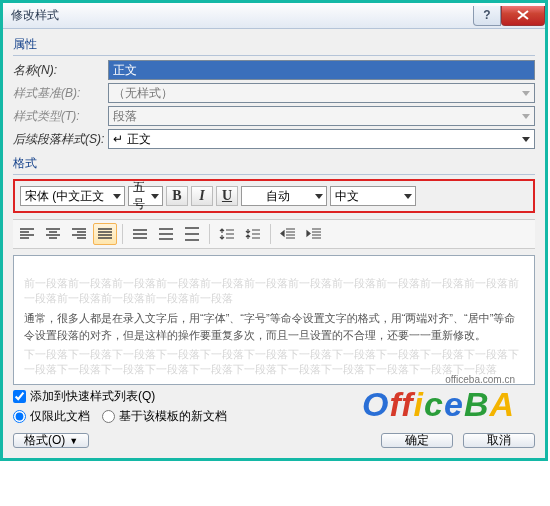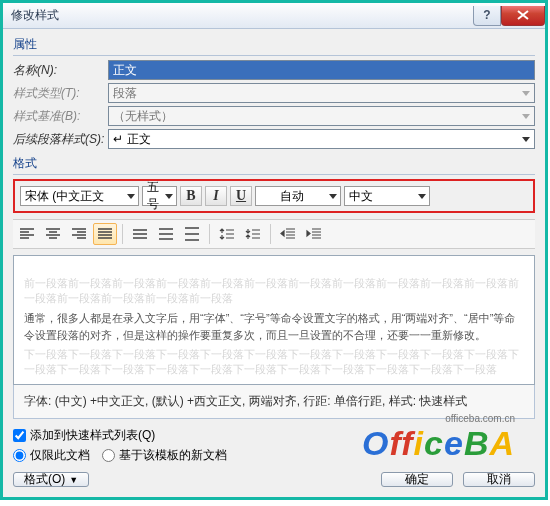--- a/index.html
+++ b/index.html
@@ -148,40 +148,40 @@
   <div class="body">
 
     <div class="group-label">属性</div>
     <div class="group-line"></div>
 
     <div class="row">
       <label>名称(N):</label>
       <div class="field highlight">正文</div>
     </div>
     <div class="row">
+      <label class="dis">样式基准(B):</label>
+      <div class="field dd dis">（无样式）</div>
+    </div>
+    <div class="row">
       <label class="dis">样式类型(T):</label>
       <div class="field dd dis">段落</div>
-    </div>
-    <div class="row">
-      <label class="dis">样式基准(B):</label>
-      <div class="field dd dis">（无样式）</div>
     </div>
     <div class="row">
       <label>后续段落样式(S):</label>
       <div class="field dd">
         <span class="return-arrow">↵</span>
         <span>正文</span>
       </div>
     </div>
 
     <div class="group-label">格式</div>
     <div class="group-line"></div>
 
     <div class="red-box">
-      <div class="combo" style="width:119px">宋体 (中文正文</div>
+      <div class="combo" style="width:105px">宋体 (中文正文</div>
       <div class="combo" style="width:35px">五号</div>
       <div class="fmtbtn">B</div>
       <div class="fmtbtn i">I</div>
       <div class="fmtbtn u">U</div>
       <div class="combo" style="width:86px;text-align:center;justify-content:center">自动</div>
       <div class="combo" style="width:86px">中文</div>
     </div>
 
     <div class="toolbar2">
       <div class="tbtn">
@@ -243,21 +243,20 @@
           </svg>
         </div>
     </div>
 
     <div class="preview">
       <div class="ghost">前一段落前一段落前一段落前一段落前一段落前一段落前一段落前一段落前一段落前一段落前一段落前一段落前一段落前一段落前一段落前一段落</div>
       <div class="para">通常，很多人都是在录入文字后，用“字体”、“字号”等命令设置文字的格式，用“两端对齐”、“居中”等命令设置段落的对齐，但是这样的操作要重复多次，而且一旦设置的不合理，还要一一重新修改。</div>
       <div class="ghost">下一段落下一段落下一段落下一段落下一段落下一段落下一段落下一段落下一段落下一段落下一段落下一段落下一段落下一段落下一段落下一段落下一段落下一段落下一段落下一段落下一段落下一段落</div>
     </div>
 
-    <div class="desc">字体: (中文) +中文正文, (默认) +西文正文, 两端对齐, 行距: 单倍行距, 样式: 快速样式</div>
 
     <div class="bottom">
       <div class="logo">
         <div>officeba.com.cn</div>
         <div class="big"><span class="o1">O</span><span class="f1">f</span><span class="f2">f</span><span class="i1">i</span><span class="c1">c</span><span class="e1">e</span><span class="b1">B</span><span class="a1">A</span></div>
       </div>
 
       <div class="chkrow">
         <input type="checkbox" checked="" style="">
         <span>添加到快速样式列表(Q)</span>

